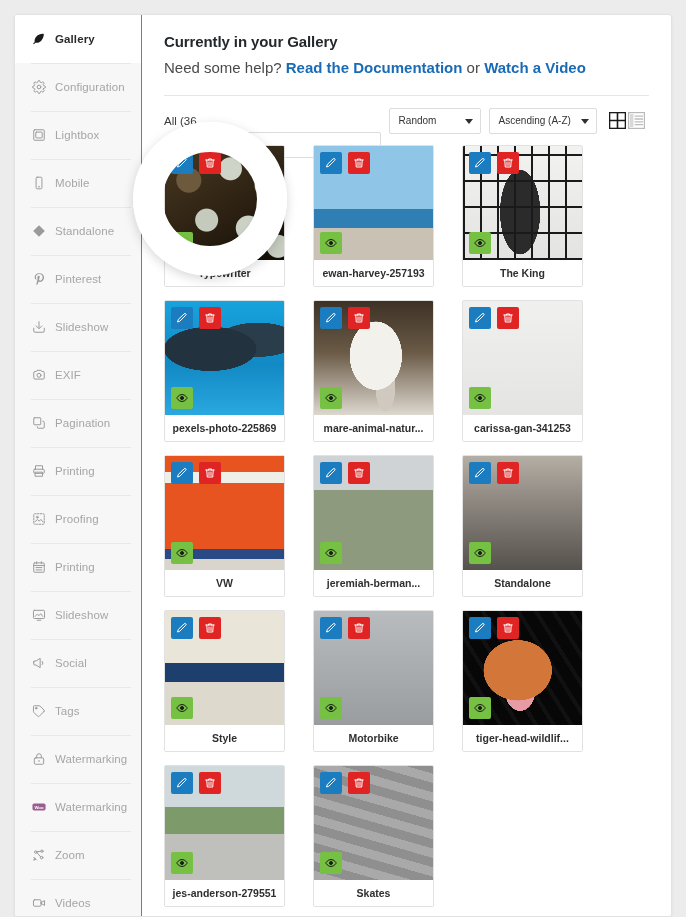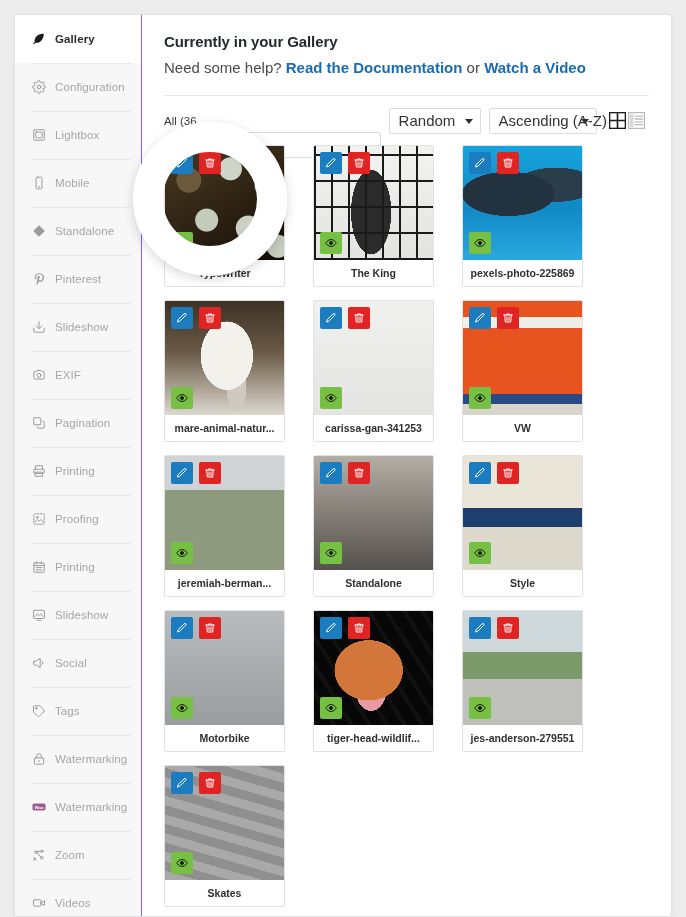--- a/index.html
+++ b/index.html
@@ -135,21 +135,21 @@
   .tb-input::placeholder { color: #b0b0b0; }
   .tb-select {
     position: relative;
     height: 26px;
     border: 1px solid #dcdcdc;
     border-radius: 2px;
     background: #fff;
     display: flex;
     align-items: center;
     padding: 0 22px 0 9px;
-    font-size: 15px;
+    font-size: 10px;
     color: #333;
     cursor: pointer;
     white-space: nowrap;
   }
   .tb-select.w1 { width: 92px; }
   .tb-select.w2 { width: 108px; }
   .caret {
     position: absolute;
     right: 7px; top: 50%;
     margin-top: -2px;
@@ -471,20 +471,44 @@
                 <svg viewBox="0 0 24 24" fill="none" stroke="#1b1b1b" stroke-width="2">
                   <path d="M1.5 12S5.5 5 12 5s10.5 7 10.5 7-4 7-10.5 7S1.5 12 1.5 12z"></path>
                   <circle cx="12" cy="12" r="3" fill="#1b1b1b"></circle>
                 </svg>
               </span>
             </div>
             <div class="caption">Typewriter</div>
           </div>
           <div class="tile">
             <div class="thumb">
+              <div class="photo" style="background:linear-gradient(#8fc6e8 0 55%,#2f7fb5 55% 72%,#c9c2b4 72%),radial-gradient(ellipse 26px 46px at 50% 60%, #7fb9dd 0 100%, transparent 101%),linear-gradient(90deg,transparent 0 12%,#b9b0a0 12% 30%,transparent 30% 70%,#b9b0a0 70% 88%,transparent 88%),linear-gradient(#b9b0a0 0 26%,transparent 26%)"></div>
+              <span class="badge b-edit">
+                <svg viewBox="0 0 24 24" fill="none" stroke="#ffffff" stroke-width="2" stroke-linecap="round" stroke-linejoin="round">
+                  <path d="M16.5 3.5a2.1 2.1 0 0 1 3 3L7.5 18.5 3 20l1.5-4.5z"></path>
+                </svg>
+              </span>
+              <span class="badge b-del">
+                <svg viewBox="0 0 24 24" fill="none" stroke="#ffffff" stroke-width="2" stroke-linecap="round" stroke-linejoin="round">
+                  <path d="M3.5 6h17M9 6V4h6v2M5.5 6l1 14h11l1-14"></path>
+                  <line x1="10" y1="10" x2="10" y2="17"></line>
+                  <line x1="14" y1="10" x2="14" y2="17"></line>
+                </svg>
+              </span>
+              <span class="badge b-eye">
+                <svg viewBox="0 0 24 24" fill="none" stroke="#1b1b1b" stroke-width="2">
+                  <path d="M1.5 12S5.5 5 12 5s10.5 7 10.5 7-4 7-10.5 7S1.5 12 1.5 12z"></path>
+                  <circle cx="12" cy="12" r="3" fill="#1b1b1b"></circle>
+                </svg>
+              </span>
+            </div>
+            <div class="caption">ewan-harvey-257193</div>
+          </div>
+          <div class="tile">
+            <div class="thumb">
               <div class="photo" style="background:repeating-linear-gradient(90deg,#1a1a1a 0 2px,transparent 2px 17px),repeating-linear-gradient(0deg,#1a1a1a 0 2px,transparent 2px 26px),radial-gradient(ellipse 20px 42px at 48% 58%, #2b2b2b 0 100%, transparent 101%),linear-gradient(#f2f2f0,#e3e3e1)"></div>
               <span class="badge b-edit">
                 <svg viewBox="0 0 24 24" fill="none" stroke="#ffffff" stroke-width="2" stroke-linecap="round" stroke-linejoin="round">
                   <path d="M16.5 3.5a2.1 2.1 0 0 1 3 3L7.5 18.5 3 20l1.5-4.5z"></path>
                 </svg>
               </span>
               <span class="badge b-del">
                 <svg viewBox="0 0 24 24" fill="none" stroke="#ffffff" stroke-width="2" stroke-linecap="round" stroke-linejoin="round">
                   <path d="M3.5 6h17M9 6V4h6v2M5.5 6l1 14h11l1-14"></path>
                   <line x1="10" y1="10" x2="10" y2="17"></line>

